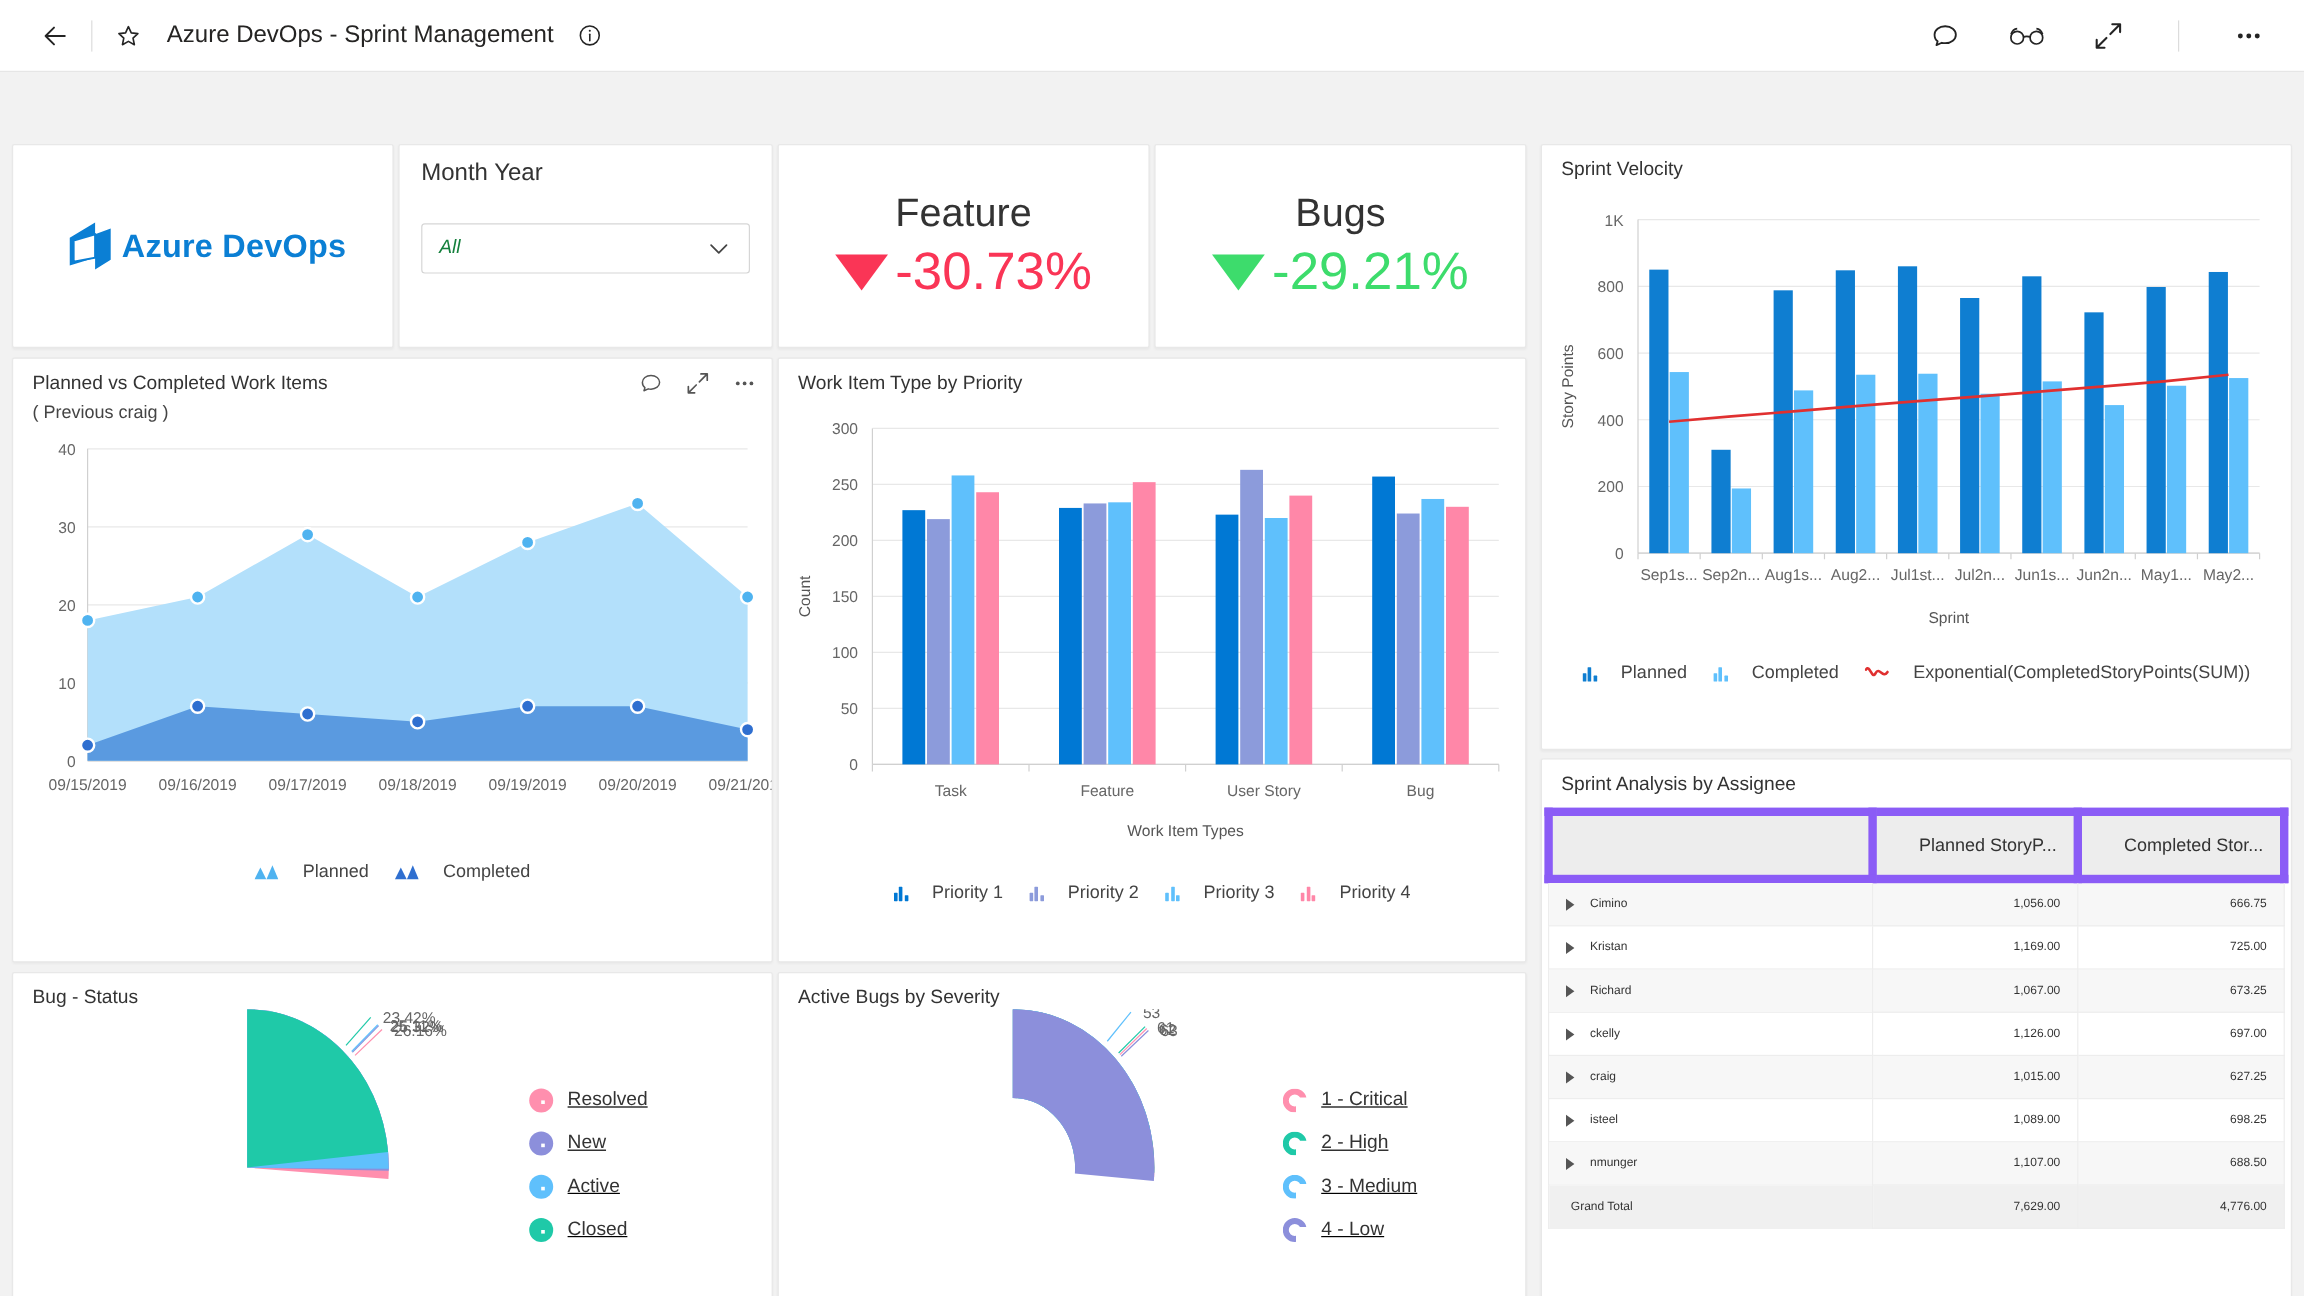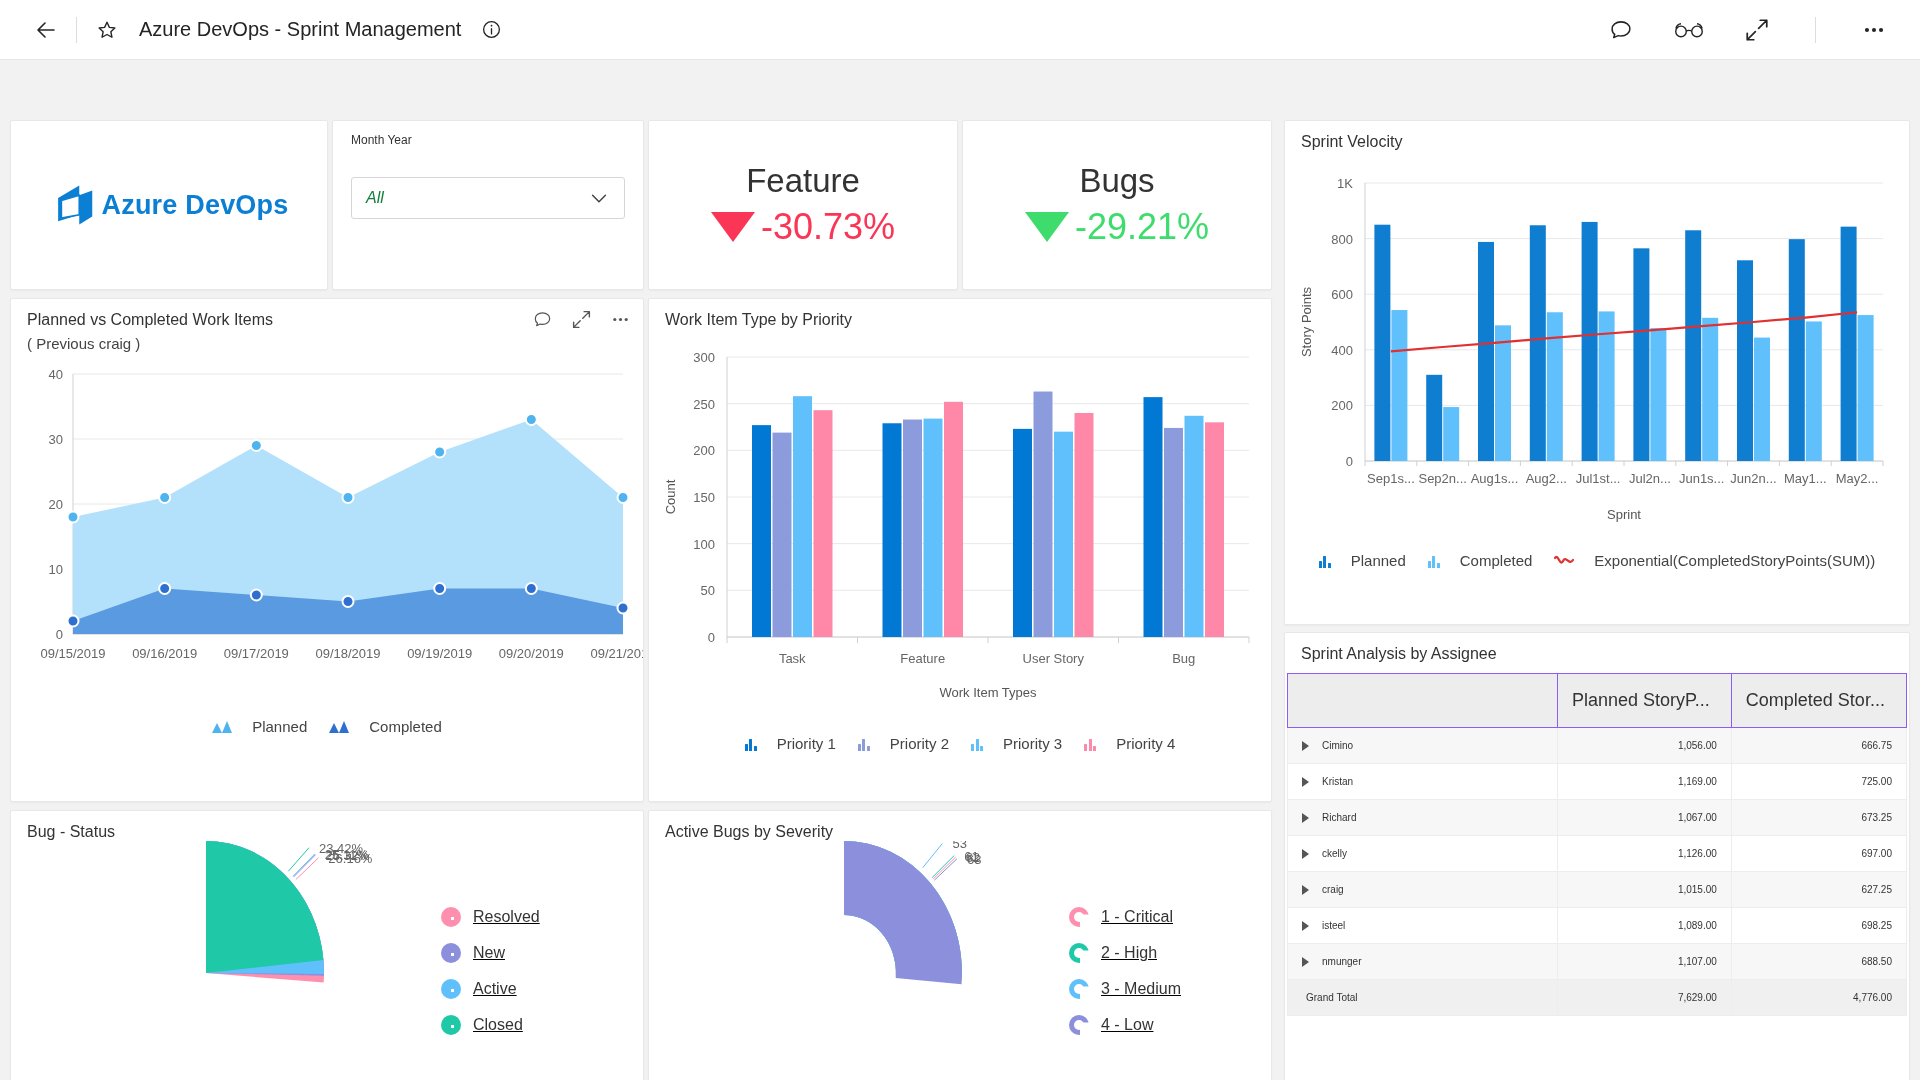--- a/index.html
+++ b/index.html
@@ -56,21 +56,21 @@
   }
 
   
   #tile-logo { left: 10px; top: 60px; width: 318px; height: 170px;
                display:flex; align-items:center; justify-content:center; }
   .logo-row { display: flex; align-items: center; gap: 0; }
   .logo-text { font-size: 27px; font-weight: bold; color: #0b7fd4; letter-spacing:.2px; }
 
   
   #tile-slicer { left: 332px; top: 60px; width: 312px; height: 170px; }
-  #slicer-label { font-size: 12px; color: #333; padding: 12px 20px 0 18px; }
+  #slicer-label { font-size: 20px; color: #333; padding: 12px 20px 0 18px; }
   #slicer-box {
     margin: 30px 18px 0 18px; height: 42px;
     border: 1px solid #d6d6d6; border-radius: 3px;
     display: flex; align-items: center; padding: 0 14px;
     cursor: pointer; background:#fff;
   }
   #slicer-value { font-size: 16px; color: #15803d; font-style: italic; flex: 1; }
 
   
   .kpi { height: 170px; top: 60px; display:flex; flex-direction:column;
@@ -78,21 +78,21 @@
   #tile-kpi-feature { left: 648px; width: 310px; }
   #tile-kpi-bugs    { left: 962px; width: 310px; }
   .kpi-title { font-size: 33px; color: #333; margin-bottom: 6px; }
   .kpi-value-row { display: flex; align-items: center; gap: 2px; }
   .kpi-tri {
     width: 0; height: 0;
     border-left: 22px solid transparent; border-right: 22px solid transparent;
     border-top: 30px solid currentColor;
     margin-right: 4px;
   }
-  .kpi-value { font-size: 36px; font-weight: 400; }
+  .kpi-value { font-size: 44px; font-weight: 400; }
 
   
   #tile-area { left: 10px; top: 238px; width: 634px; height: 504px; }
   
   #tile-columns { left: 648px; top: 238px; width: 624px; height: 504px; }
   
   #tile-pie { left: 10px; top: 750px; width: 634px; height: 320px; }
   
   #tile-donut { left: 648px; top: 750px; width: 624px; height: 320px; }
   
@@ -128,22 +128,22 @@
   }
   .donut-chip {
     width: 20px; height: 20px; border-radius: 50%;
     border: 5px solid currentColor; background: transparent;
     clip-path: polygon(0 0, 100% 0, 100% 38%, 55% 38%, 55% 100%, 0 100%);
   }
 
   
   #assignee-table { width: calc(100% - 4px); margin: 10px 2px 0 2px; border-collapse: collapse; }
   #assignee-table th {
-    background: #ededed; color: #333; font-weight: normal; font-size: 18px;
-    padding: 16px 14px; text-align: left; border: 1px solid #8b5cf6;
+    background: #ededed; color: #333; font-weight: normal; font-size: 15px;
+    padding: 16px 14px; text-align: right; border: 7px solid #8b5cf6;
     white-space: nowrap;
   }
   #assignee-table th.col-name { width: 270px; }
   #assignee-table td {
     font-size: 10px; color: #333; padding: 12px 14px;
     text-align: right; border: 1px solid #ededed; white-space: nowrap;
   }
   #assignee-table td.cell-name { text-align: left; padding-left: 34px; position: relative; }
   #assignee-table tr.row-alt td { background: #f7f7f7; }
   #assignee-table tr.row-total td { background: #f0f0f0; }

